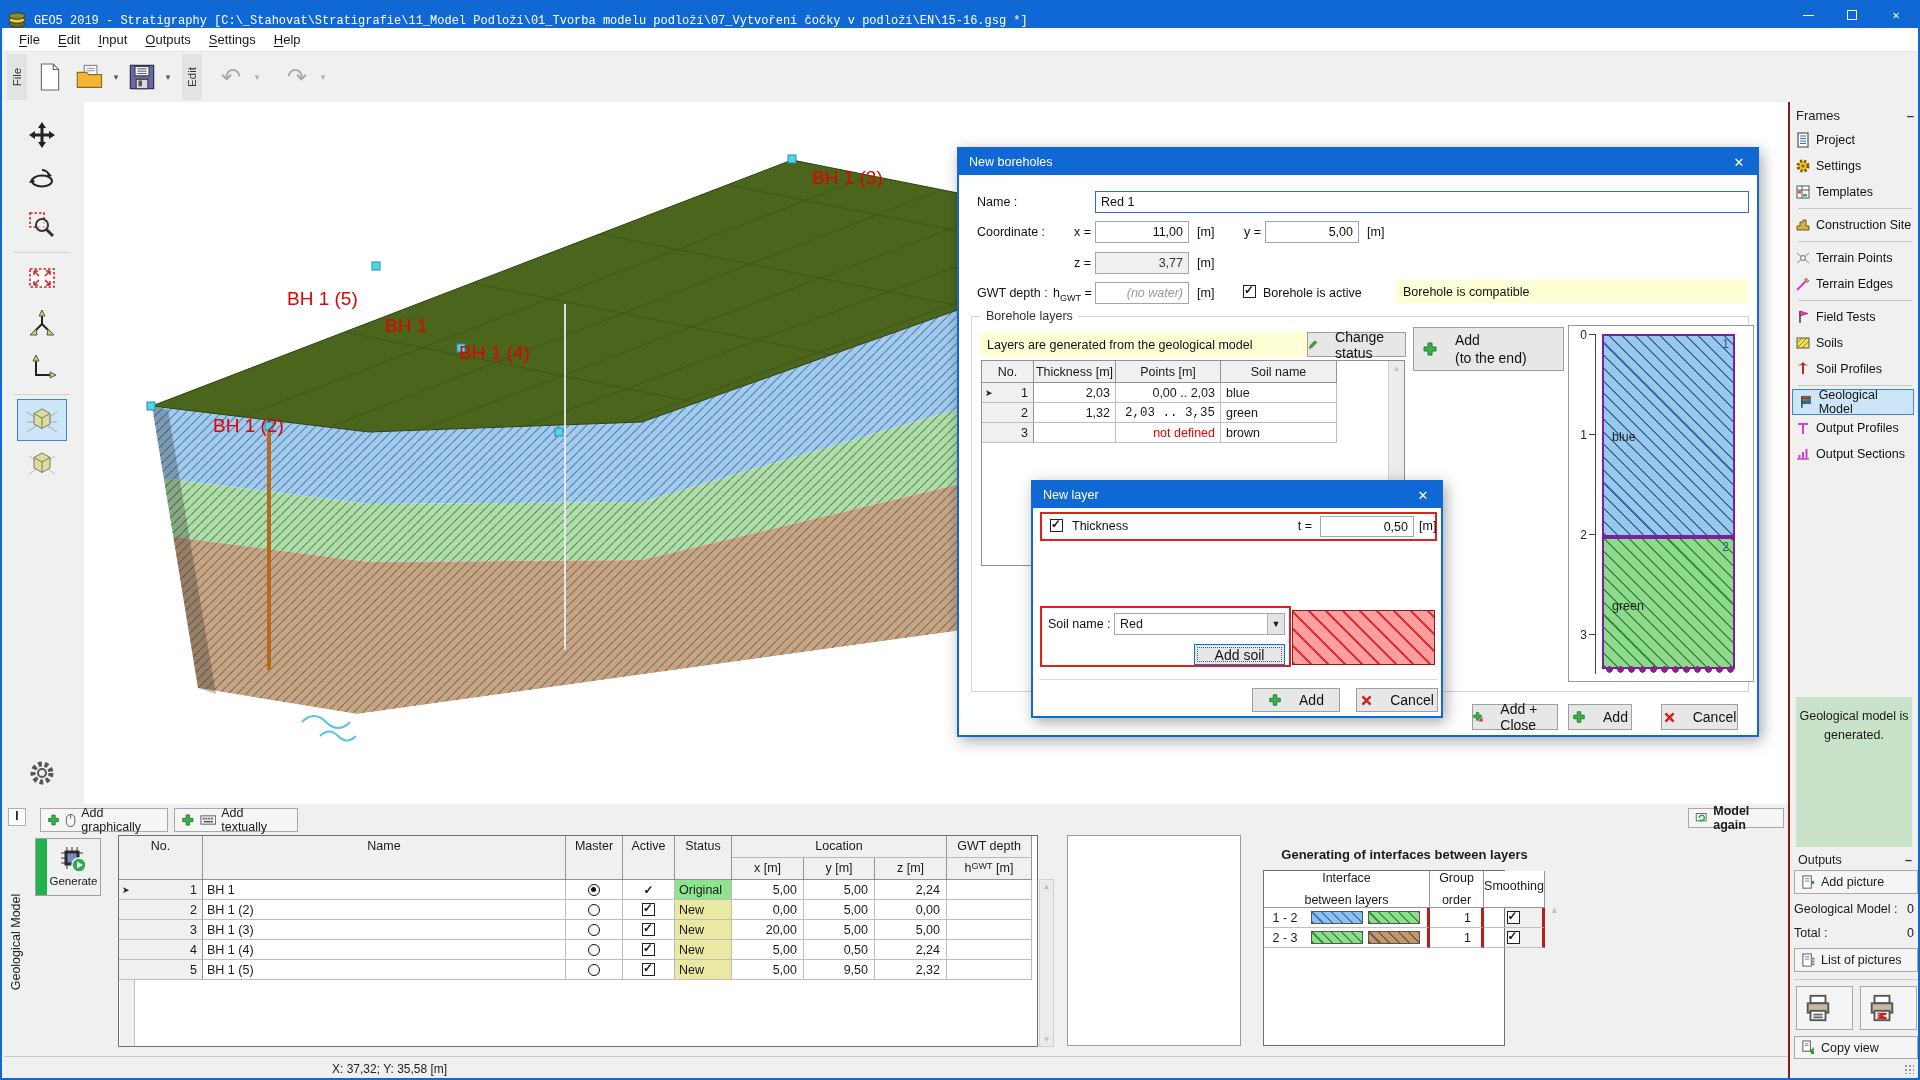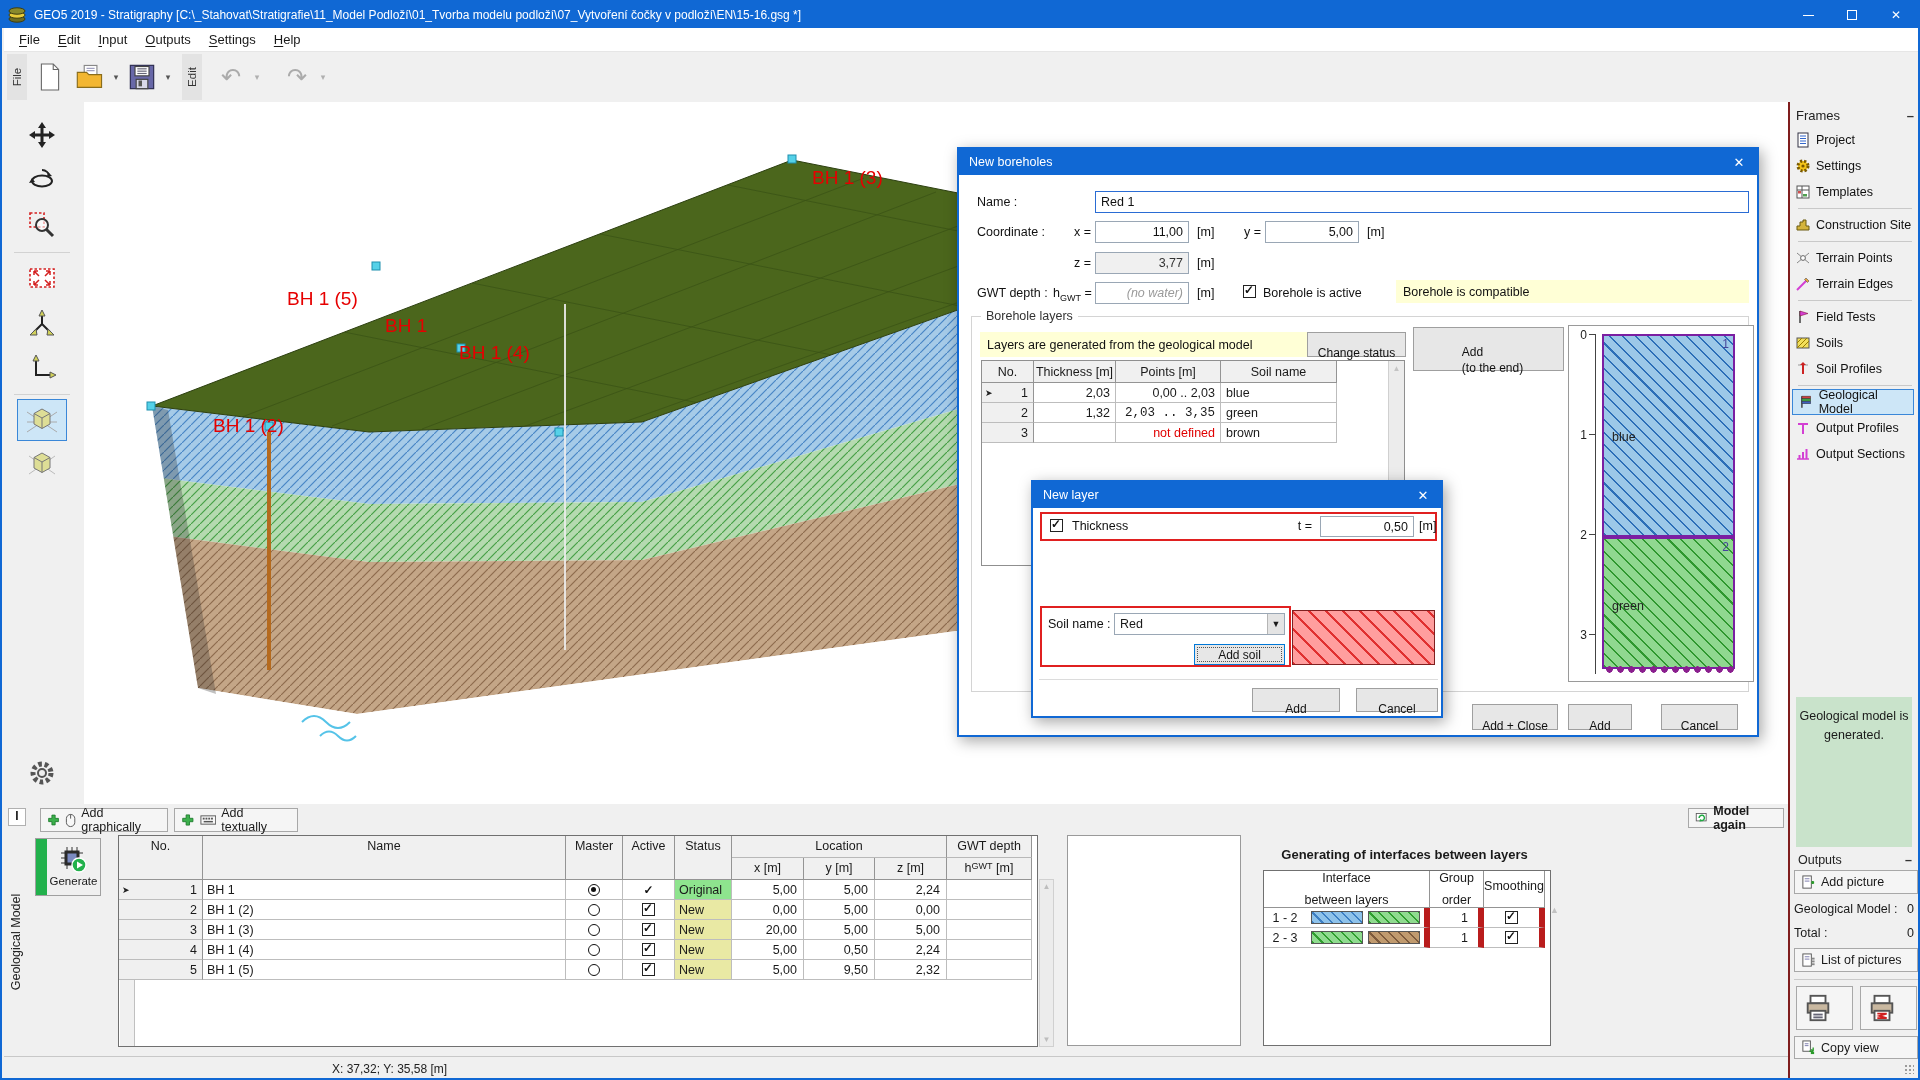--- a/index.html
+++ b/index.html
@@ -1,21 +1,21 @@
 <!DOCTYPE html>
 <html><head>
 <meta charset="utf-8">
 <style>
   * { margin:0; padding:0; box-sizing:border-box; }
   html,body { width:1920px; height:1080px; font-family:"Liberation Sans",sans-serif; }
   #app { position:relative; width:1920px; height:1080px; background:#f0f0f0; border:2px solid #1068d4; overflow:hidden; font-size:12.5px; color:#1a1a1a; }
   .abs { position:absolute; }
 
   
-  .titlebar { left:0; top:0; width:1916px; height:26px; background:#1068d4; display:flex; align-items:center; color:#fff; }
+  .titlebar { left:0; top:0; width:1916px; height:26px; background:#1068d4; display:flex; align-items:flex-end; color:#fff;font-family:Liberation Mono, monospace; }
   .titlebar .appicon { margin-left:6px; }
   .titlebar .ttl { margin-left:8px; font-size:12px; white-space:nowrap; }
   .winbtns { margin-left:auto; display:flex; height:26px; }
   .winbtn { width:44px; height:26px; display:flex; align-items:center; justify-content:center; color:#fff; font-size:12px; }
   .wb-min  { width:11px; height:1px; background:#fff; display:block; }
   .wb-max  { width:10px; height:10px; border:1px solid #fff; display:block; }
 
   
   .menubar { left:2px; top:26px; width:1916px; height:24px; background:#fff; display:flex; align-items:center; padding-left:6px; border-bottom:1px solid #e6e6e6; }
   .menu-item { padding:0 9px; font-size:13px; }
@@ -66,25 +66,25 @@
   .num-c { justify-content:flex-end; padding-right:6px; }
   .gut { background:#f0f0f0; justify-content:flex-end; padding-right:5px; border-right:1px solid #949494; }
   .st-orig { background:#8ee48e; padding-left:4px; }
   .st-new { background:#e9e9a4; padding-left:4px; }
   .bt-filler { height:66px; background:#fff; border-left:none; }
   .gut-filler { position:absolute; left:1px; width:15px; height:66px; background:#f0f0f0; border-right:1px solid #c0c0c0; }
   .vscroll { left:1037px; top:877px; width:15px; height:168px; background:#ececec; border:1px solid #d0d0d0; z-index:1;
     display:flex; flex-direction:column; justify-content:space-between; align-items:center; font-size:8px; color:#bdbdbd; padding:2px 0; }
   .midpanel { left:1065px; top:833px; width:174px; height:211px; background:#fff; border:1px solid #9a9a9a; z-index:1; }
   .iface-title { left:1261px; top:845px; width:283px; text-align:center; font-weight:bold; font-size:13px; z-index:1; }
-  .iface { left:1261px; top:868px; width:288px; height:176px; background:#fff; border:1px solid #707070; z-index:1; }
+  .iface { left:1261px; top:868px; width:242px; height:176px; background:#fff; border:1px solid #707070; z-index:1; }
   .if-grid { display:grid; grid-template-columns:166px 54px 61px; }
   .if-h { background:#fff; border-right:1px solid #949494; border-bottom:none; font-size:12.5px; text-align:center; }
   .if-hb { border-bottom:1px solid #949494; }
-  .if-c { border-right:6px solid #b91c1c; border-bottom:1px solid #bdbdbd; height:20px; font-size:12.5px; display:flex; align-items:center; }
+  .if-c { border-right:3px solid #b91c1c; border-bottom:1px solid #bdbdbd; height:20px; font-size:12.5px; display:flex; align-items:center; }
   .sw { width:52px; height:13px; border:1px solid #555; margin-left:5px; }
   .sw-blue  { background:repeating-linear-gradient(45deg,#3d7fc4 0 1.5px,#8ec2ea 1.5px 7px); }
   .sw-green { background:repeating-linear-gradient(45deg,#2f9e2f 0 1.5px,#8fdb8f 1.5px 7px); }
   .sw-brown { background:repeating-linear-gradient(45deg,#7d5a3c 0 1.5px,#c09a6e 1.5px 7px); }
   .if-up { left:1548px; top:903px; font-size:9px; color:#c2c2c2; z-index:1; }
 
   
   .cb { width:13px; height:13px; background:#fff; border:1.5px solid #222; position:relative; display:inline-block; flex:none; }
   .cb.checked::after { content:"✓"; position:absolute; left:0px; top:-3px; font-size:12px; font-weight:bold; color:#111; }
   .radio { width:12px; height:12px; border:1.6px solid #111; border-radius:50%; position:relative; display:inline-block; }
@@ -100,21 +100,21 @@
   .dlg-nl { left:1029px; top:478px; width:412px; height:238px; z-index:20; }
   .lab { position:absolute; font-size:12.5px; color:#111; white-space:nowrap; }
   .inp { position:absolute; border:1px solid #9aa7b5; height:22px; font-size:12.5px; padding:0 5px; font-family:inherit; background:#fff; color:#111; }
   .inp.num { text-align:right; }
   .inp.focusblue { border:1px solid #2a6cd4; }
   .inp.disabled { background:#f0f0f0; color:#333; }
   .inp::placeholder { font-style:italic; color:#9a9a9a; }
   .ybox { position:absolute; background:#ffffd6; font-size:12.5px; display:flex; align-items:center; padding-left:7px; color:#111; }
   .grp { position:absolute; border:1px solid #d4d4d4; }
   .grp-label { position:absolute; top:-8px; left:9px; background:#fff; padding:0 5px; font-size:12.5px; color:#333; }
-  .dbtn { position:absolute; background:#e7e7e7; border:1px solid #9f9f9f; display:flex; align-items:center; justify-content:center; gap:17px; font-size:12px; color:#111;flex-direction:column; }
+  .dbtn { position:absolute; background:#e7e7e7; border:1px solid #9f9f9f; display:flex; align-items:center; justify-content:center; gap:17px; font-size:14px; color:#111; }
   .redgrp { position:absolute; border:2px solid #e02020; }
   .focus-outline { outline:1px dotted #555; outline-offset:-4px; border:1px solid #0078d7; }
 
   
   .ltable { position:absolute; background:#fff; border:1px solid #8f8f8f; }
   .lt-grid { display:grid; grid-template-columns:52px 82px 105px 116px; }
   .lt-h { background:#f0f0f0; border-right:1px solid #949494; border-bottom:1px solid #949494; font-size:12.5px; height:22px; display:flex; align-items:center; justify-content:center; }
   .lt-c { border-right:1px solid #bdbdbd; border-bottom:1px solid #bdbdbd; height:20px; font-size:12.5px; display:flex; align-items:center; }
   .red { color:#e00000; }
   .lt-scroll { position:absolute; right:0; top:0; width:16px; height:100%; background:#ececec; border-left:1px solid #d0d0d0; display:flex; flex-direction:column; justify-content:space-between; align-items:center; font-size:8px; color:#c4c4c4; padding:3px 0; }

